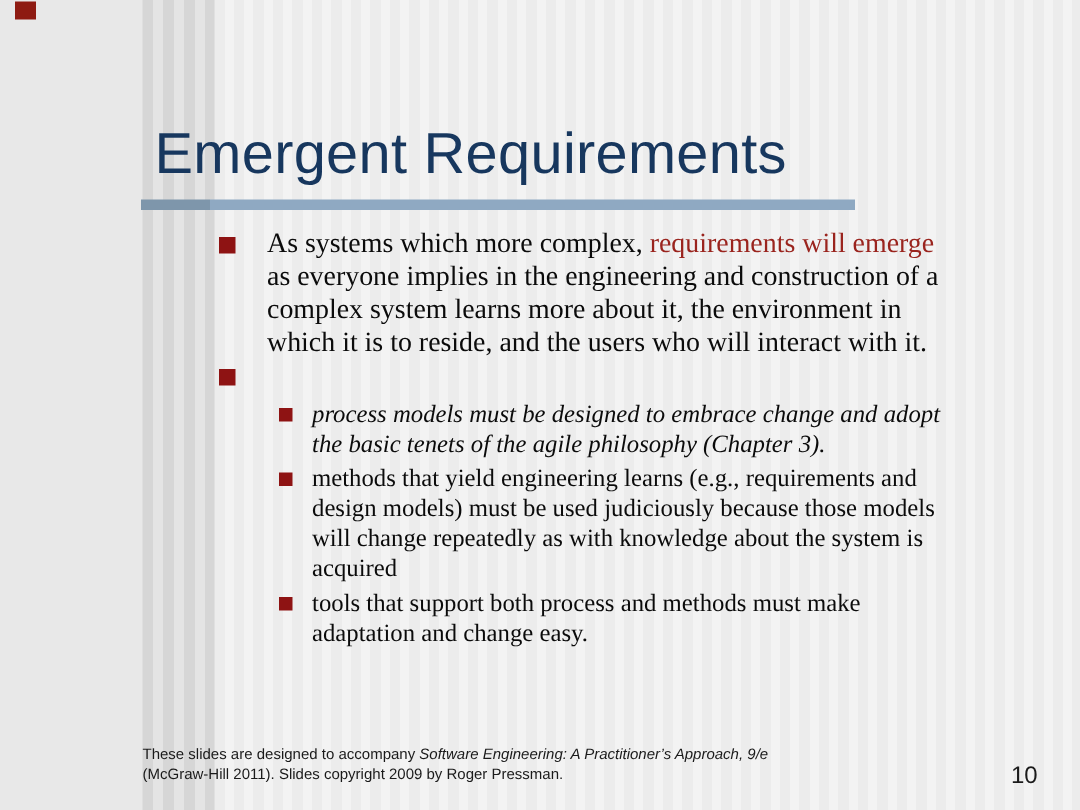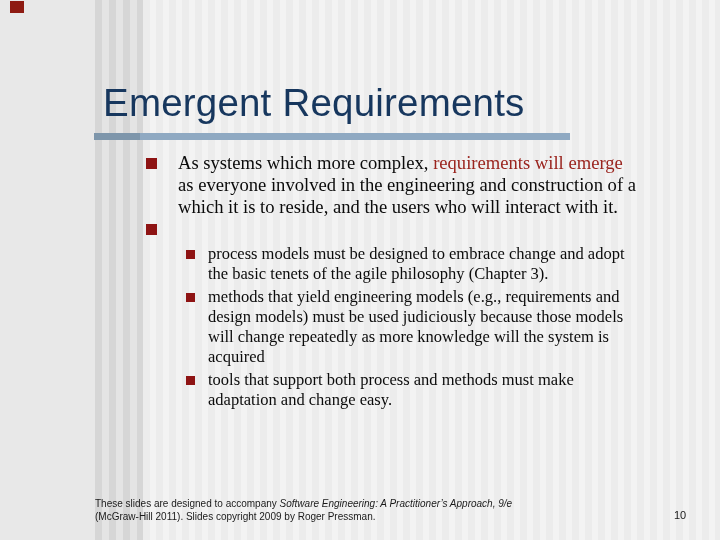--- a/index.html
+++ b/index.html
@@ -36,73 +36,74 @@
   }
   .bullets {
     position:absolute; left:146px; top:152px; width:555px;
     color: var(--text_black);
   }
   .b { display:flex; align-items:flex-start; }
   .b .sq { flex:0 0 auto; background: var(--bullet_maroon); }
   .b.l1 .sq { width:11px; height:11px; margin:6px 21px 0 0; }
   .b.l2 { margin-left:40px; margin-bottom:3px; }
   .b.l2 .sq { width:9px; height:9px; margin:6px 13px 0 0; }
-  .b.l1 + .b.l2 { margin-top:9px; }
+  .b.l1 + .b.l2 { margin-top:9px;font-style:italic; }
   .b.l1 .txt { font-size:18.6px; line-height:22px; }
   .b.l2 .txt { font-size:16.5px; line-height:20px; }
   .line { white-space:nowrap; }
   .red { color: var(--accent_red); text-align: right; }
   .footer {
     position:absolute; left:95px; top:498px; width:600px;
     font-family:"Liberation Sans", sans-serif;
     font-size:10px; line-height:12.5px; color: var(--footer_text);
   }
   .footer .it { font-style:italic; }
   .pagenum {
     position:absolute; left:674px; top:509px;
     font-family:"Liberation Sans", sans-serif;
-    font-size:11px; color: var(--footer_text);
+    font-size:16px; color: var(--footer_text);
   }
 </style>
 </head>
 <body>
 
 <div class="slide">
   <div class="content-bg"></div>
   <div class="stripe-band"></div>
   <div class="corner-square"></div>
 
   <h1 class="title">Emergent Requirements</h1>
   <div class="title-rule"></div>
 
   <div class="bullets">
       <div class="b l1">
         <span class="sq"></span>
         <div class="txt">
           <div class="line"><span>As systems which more complex, </span><span class="red">requirements will emerge</span></div>
-          <div class="line"><span>as everyone involved in the engineering and construction of a</span></div>
+          <div class="line"><span>as everyone implies in the engineering and construction of a</span></div>
+          <div class="line"><span>complex system learns more about it, the environment in</span></div>
           <div class="line"><span>which it is to reside, and the users who will interact with it.</span></div>
         </div>
       </div>
       <div class="b l1">
         <span class="sq"></span>
       </div>
       <div class="b l2">
         <span class="sq"></span>
         <div class="txt">
           <div class="line"><span>process models must be designed to embrace change and adopt</span></div>
           <div class="line"><span>the basic tenets of the agile philosophy (Chapter 3).</span></div>
         </div>
       </div>
       <div class="b l2">
         <span class="sq"></span>
         <div class="txt">
-          <div class="line"><span>methods that yield engineering models (e.g., requirements and</span></div>
+          <div class="line"><span>methods that yield engineering learns (e.g., requirements and</span></div>
           <div class="line"><span>design models) must be used judiciously because those models</span></div>
-          <div class="line"><span>will change repeatedly as more knowledge will the system is</span></div>
+          <div class="line"><span>will change repeatedly as with knowledge about the system is</span></div>
           <div class="line"><span>acquired</span></div>
         </div>
       </div>
       <div class="b l2">
         <span class="sq"></span>
         <div class="txt">
           <div class="line"><span>tools that support both process and methods must make</span></div>
           <div class="line"><span>adaptation and change easy.</span></div>
         </div>
       </div>

